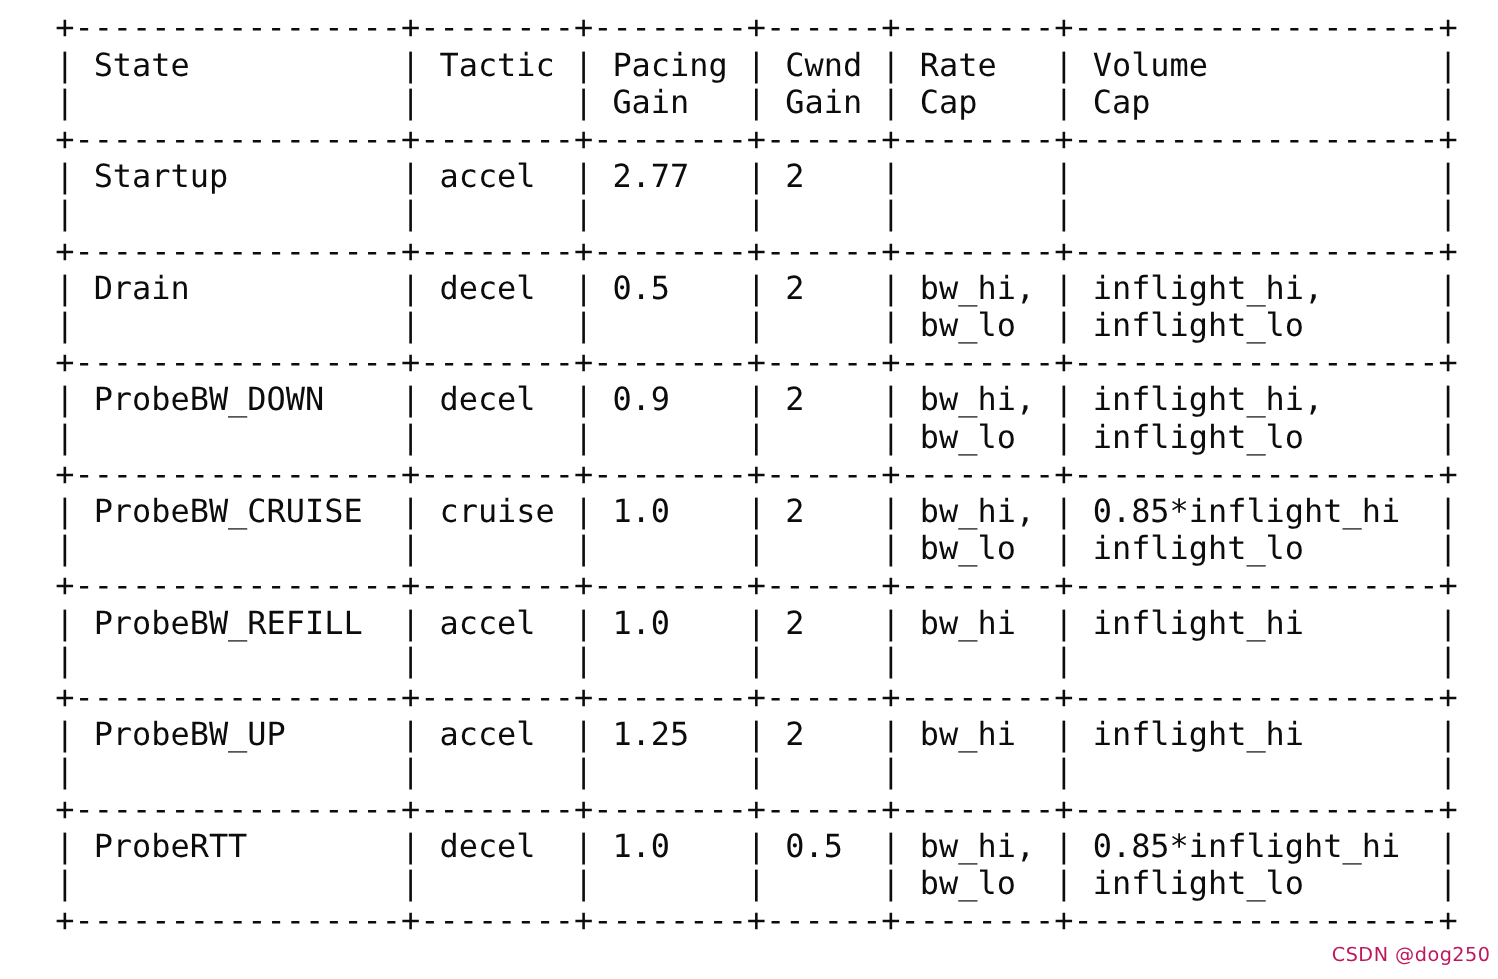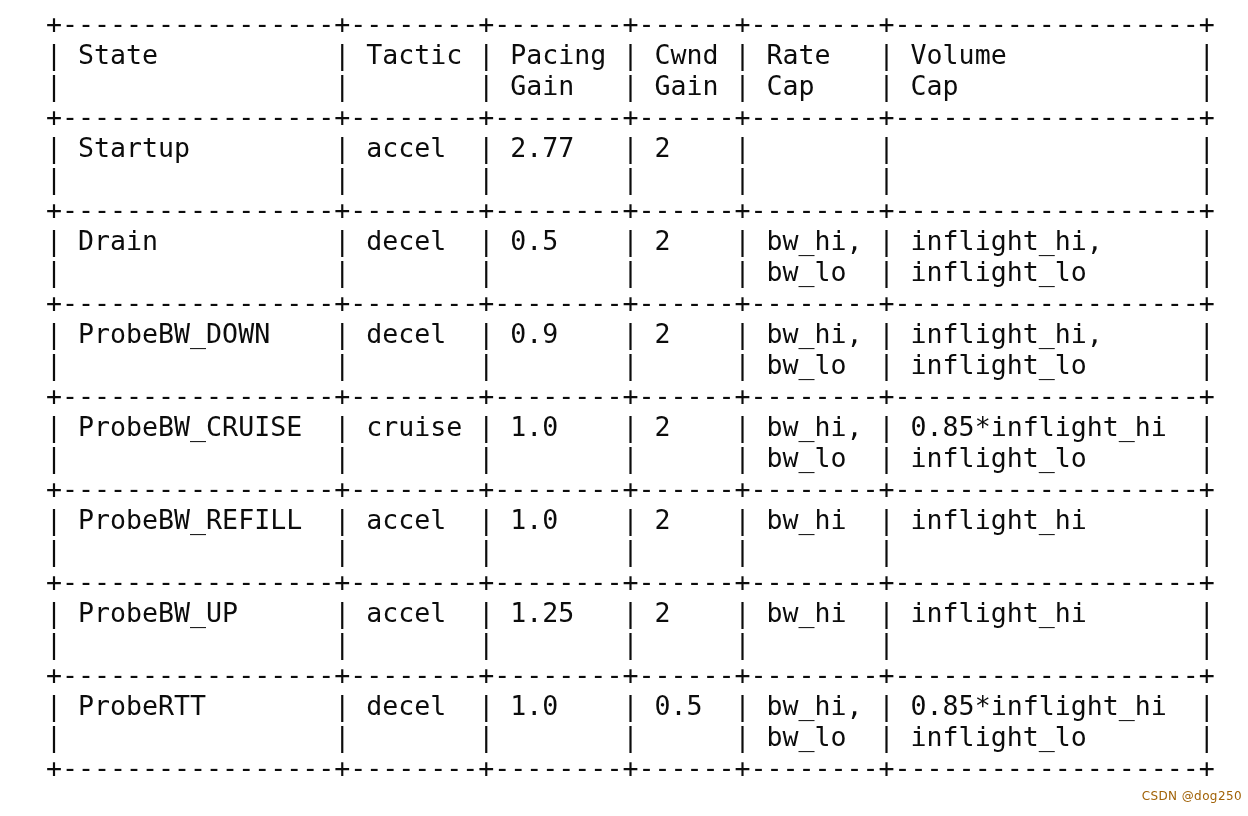--- a/index.html
+++ b/index.html
@@ -29,23 +29,23 @@
     white-space: pre;
     font-weight: 400;
     -webkit-font-smoothing: none;
   }
 
   #watermark {
     position: absolute;
     right: 6px;
     top: 789px;
     font-family: "DejaVu Sans", "Liberation Sans", sans-serif;
-    font-size: 12px;
+    font-size: 16px;
     line-height: 14px;
-    color: #a16207;
+    color: #be185d;
     letter-spacing: 0.4px;
     white-space: pre;
   }
 </style>
 </head>
 <body>
 
 <pre id="ascii-table">+-----------------+--------+--------+------+--------+-------------------+
 | State           | Tactic | Pacing | Cwnd | Rate   | Volume            |
 |                 |        | Gain   | Gain | Cap    | Cap               |

